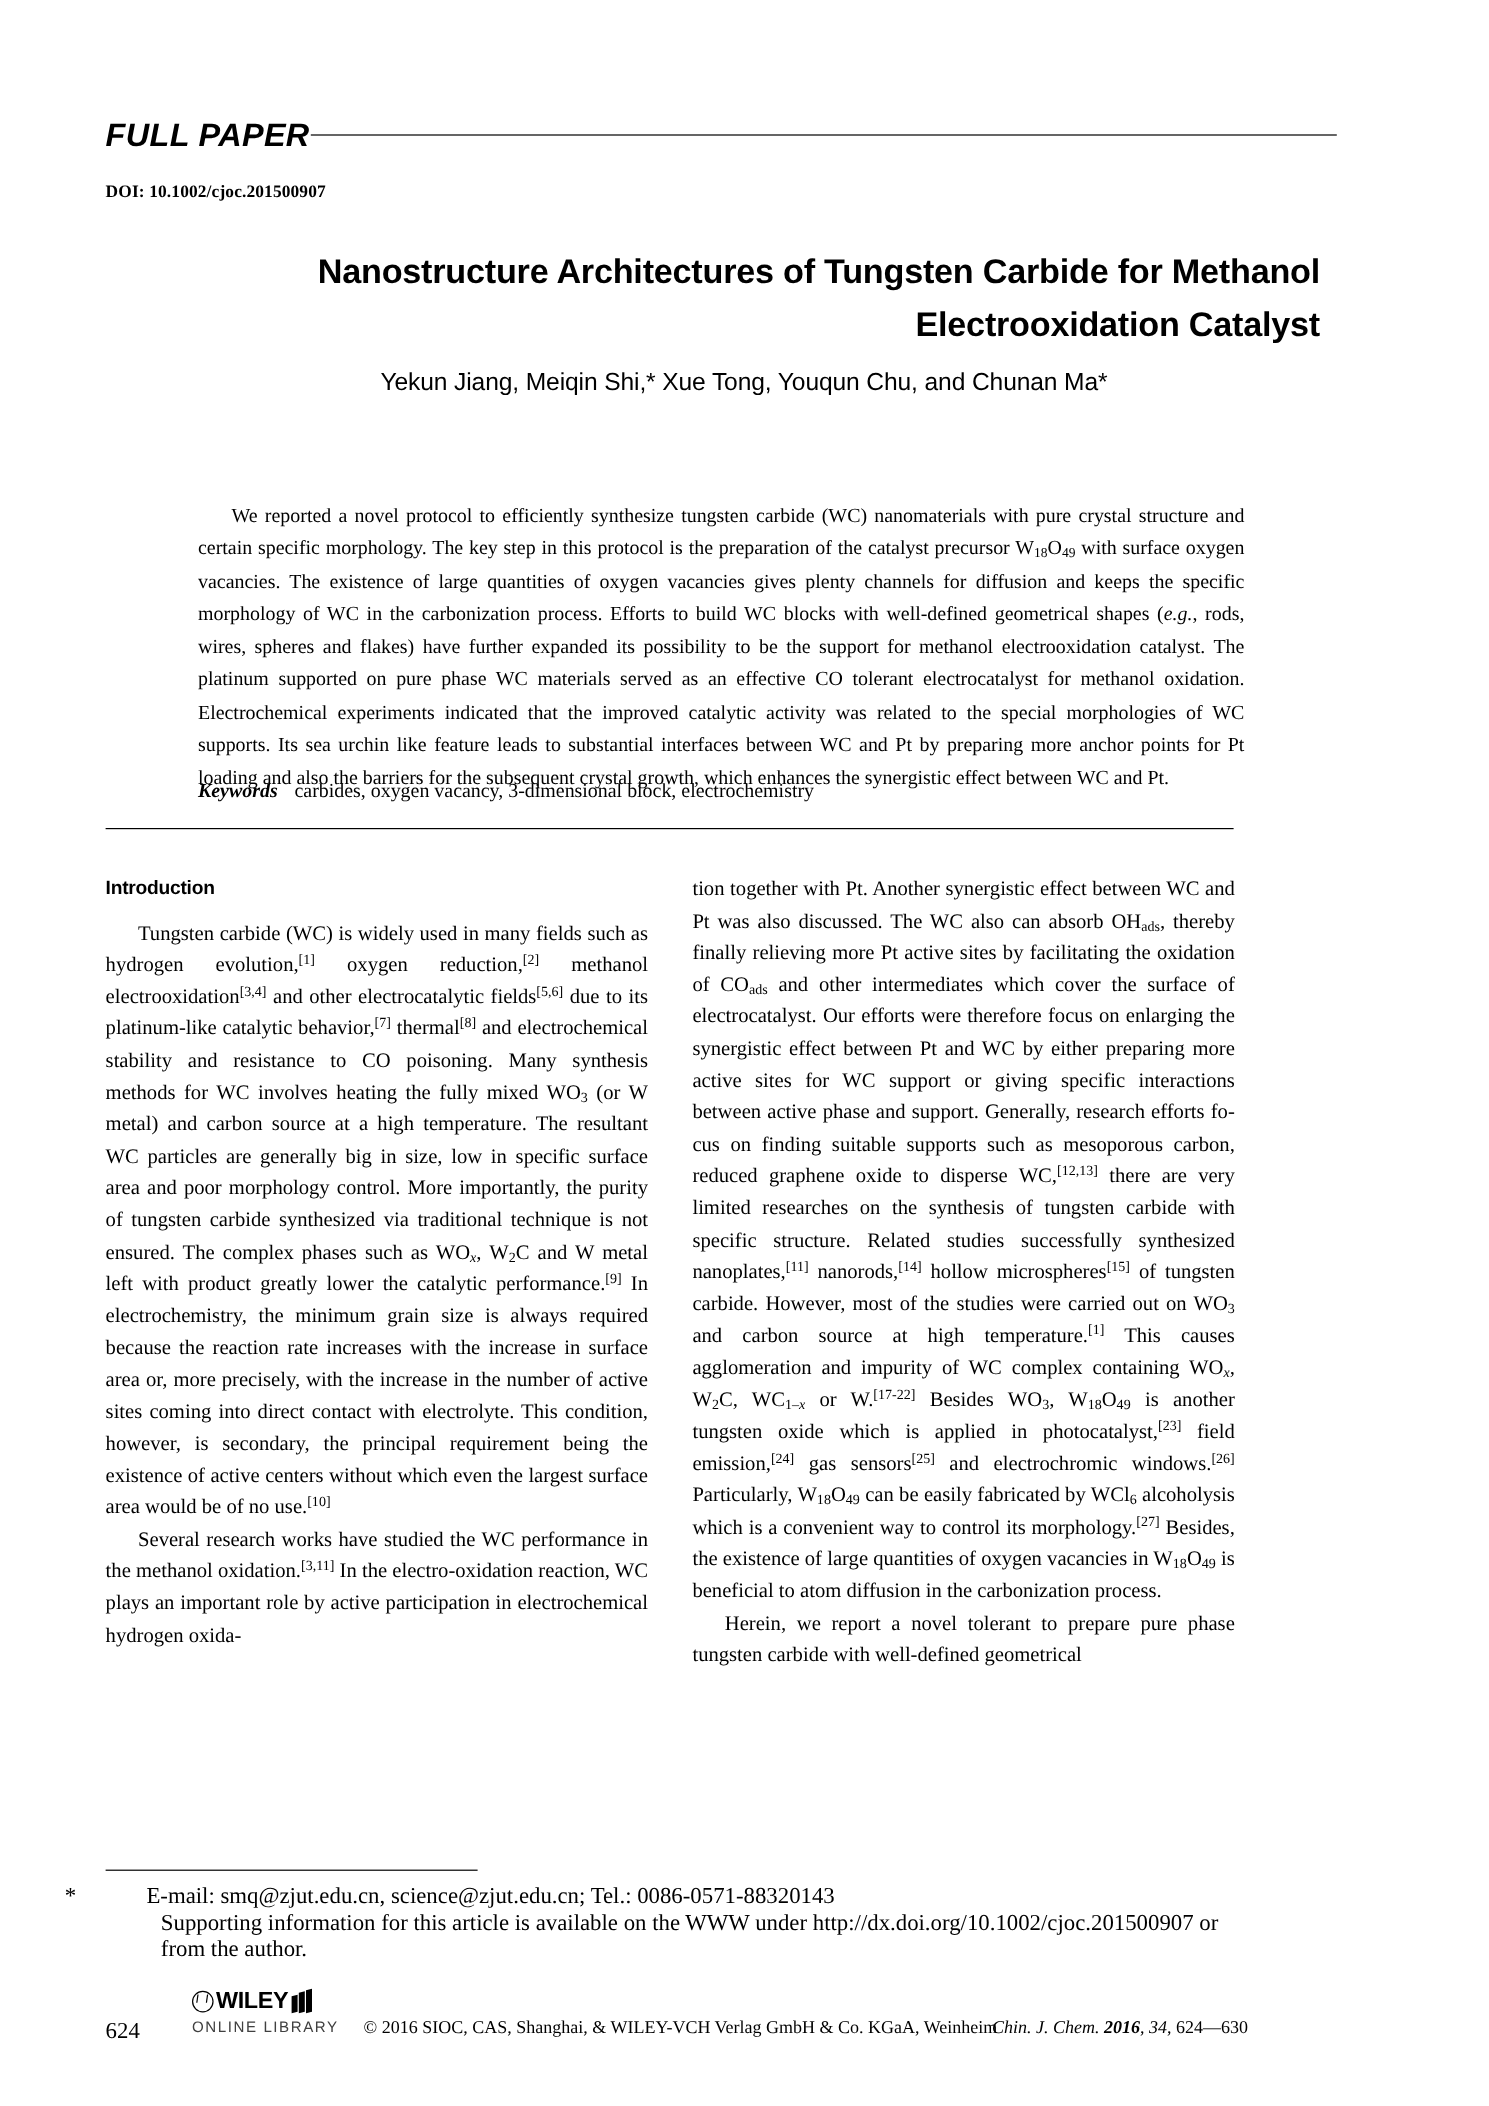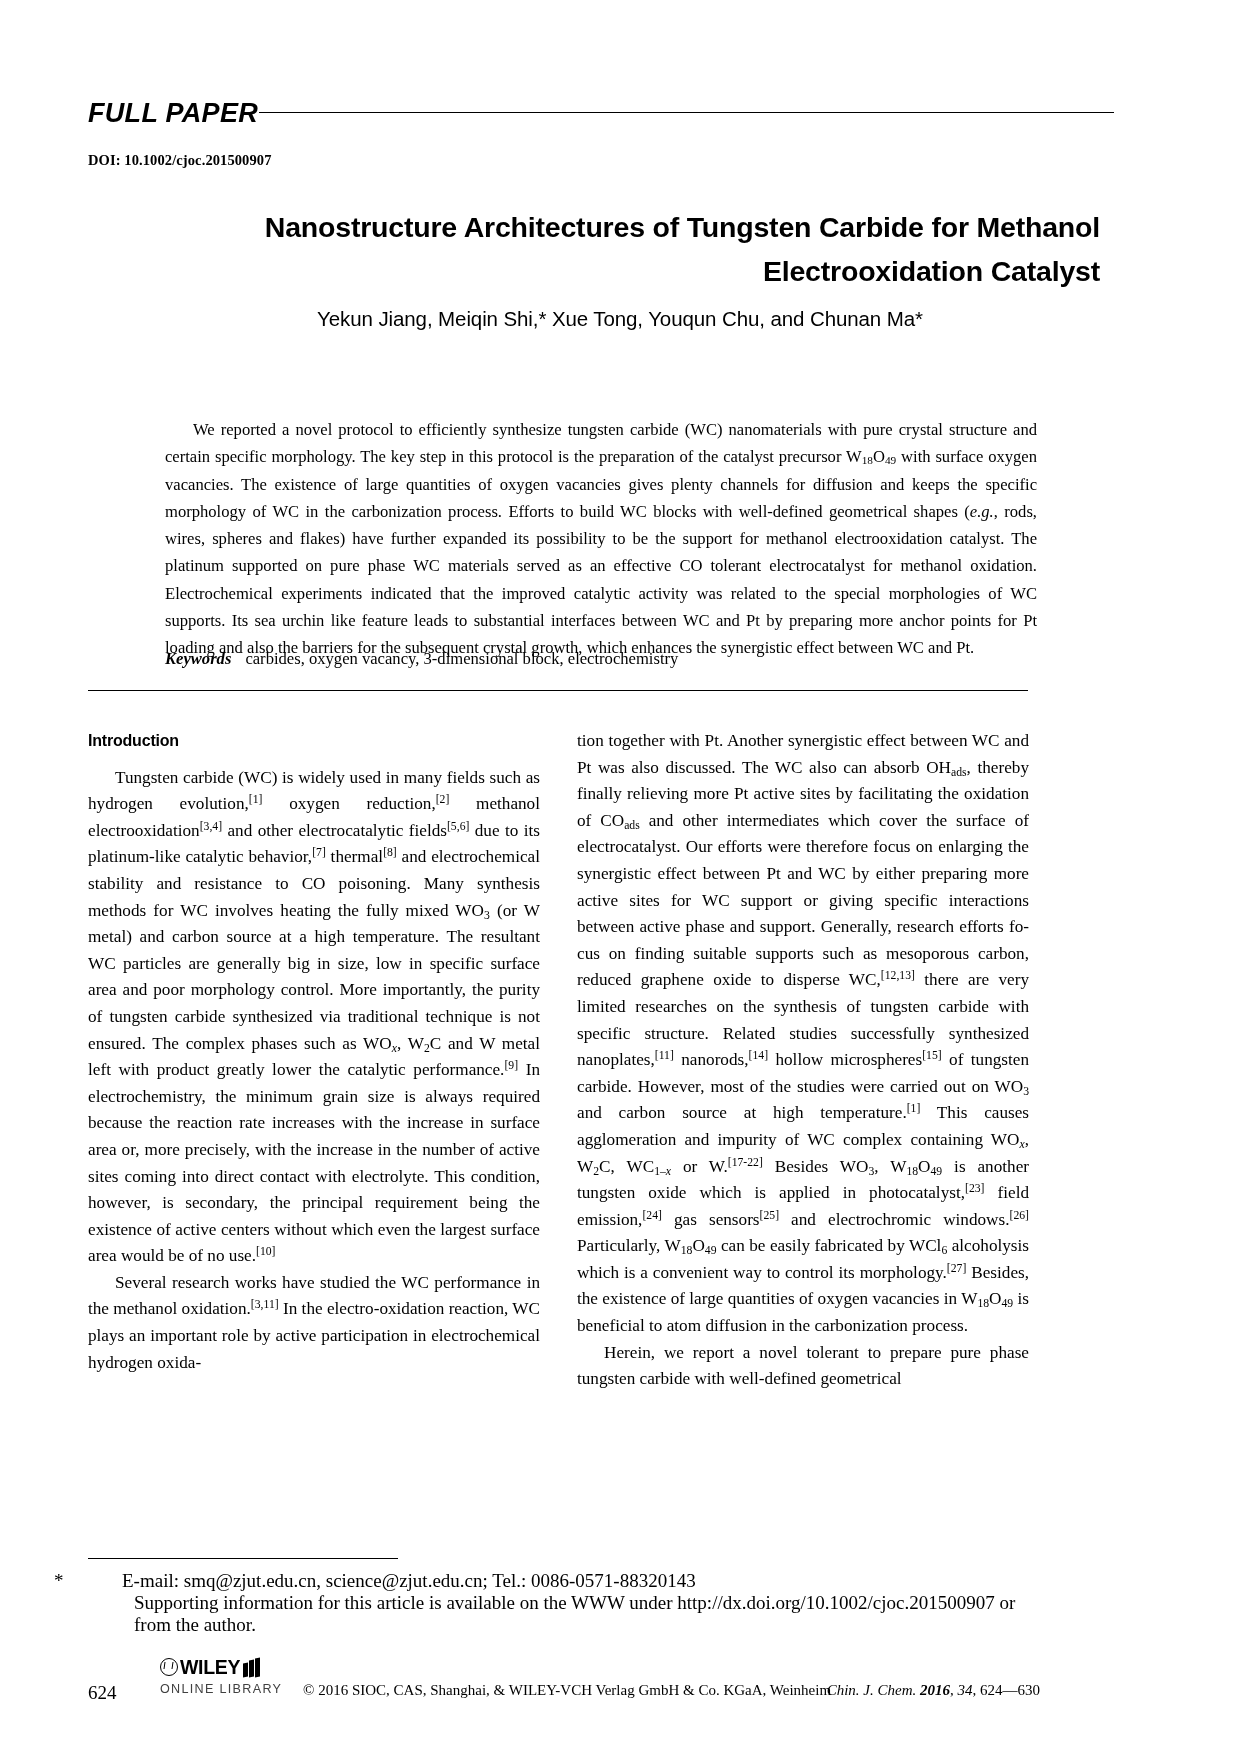--- a/index.html
+++ b/index.html
@@ -195,21 +195,21 @@
   }
   .wiley {
     position: absolute;
     left: 72px;
     top: 0px;
     width: 132px;
     font-family: "Liberation Sans", sans-serif;
   }
   .wiley-top {
     display: flex;
-    align-items: flex-start;
+    align-items: center;
     font-weight: bold;
     font-size: 19.5px;
     letter-spacing: -0.3px;
     line-height: 1;
   }
   .wiley-mark {
     display: inline-block;
     width: 16px; height: 16px;
     border: 1.6px solid #000;
     border-radius: 50%;

